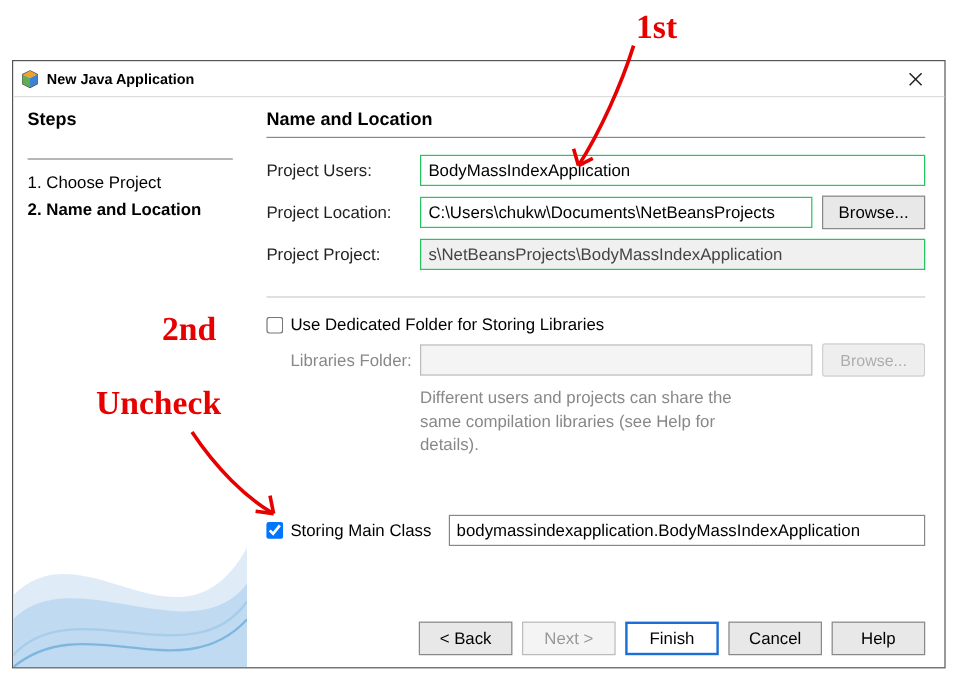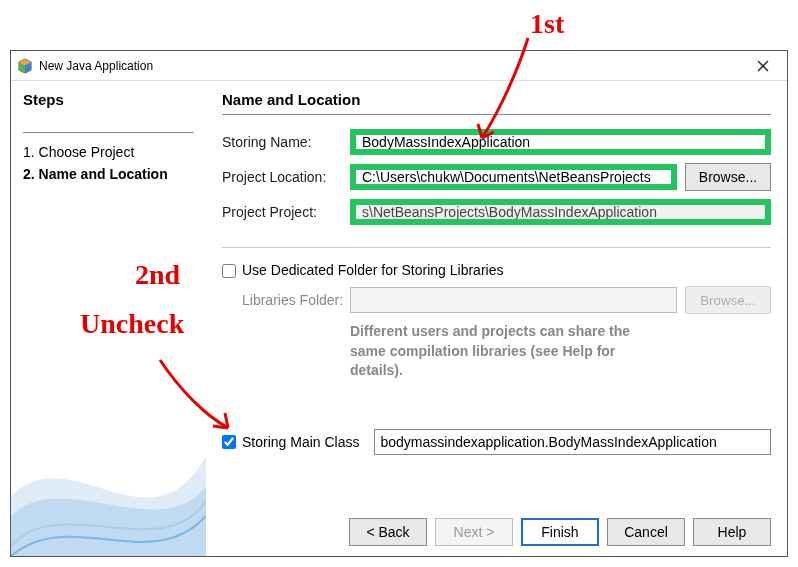--- a/index.html
+++ b/index.html
@@ -26,21 +26,21 @@
 .titlebar {
   height: 30px;
   display: flex;
   align-items: center;
   padding: 0 6px;
   border-bottom: 1px solid #ddd;
 }
 .titlebar .icon {
   width: 16px; height: 16px; margin-right: 6px;
 }
-.titlebar .title { flex: 1; font-size: 12px; }
+.titlebar .title { flex: 1; font-size: 12px; font-weight: bold; }
 .titlebar .close {
   width: 36px; height: 22px;
   display: flex; align-items: center; justify-content: center;
   font-size: 14px; cursor: pointer;
 }
 .content {
   flex: 1;
   display: flex;
   position: relative;
 }
@@ -76,21 +76,21 @@
   padding-bottom: 6px; margin-bottom: 14px;
 }
 .form-row {
   display: flex; align-items: center; margin-bottom: 8px;
 }
 .form-row label {
   width: 128px; font-size: 14px; color: #222;
 }
 .form-row input[type=text] {
   flex: 1; height: 26px; padding: 2px 6px;
-  border: 6px solid #22c55e; font-size: 14px;
+  border: 1px solid #22c55e; font-size: 14px;
   font-family: inherit;
 }
 .form-row input[disabled], .form-row input[readonly].dim {
   background: #f0f0f0; color: #444;
 }
 .form-row .browse {
   margin-left: 8px; width: 86px; height: 28px;
   border: 1px solid #888; background: #e8e8e8;
   font-size: 14px; cursor: pointer;
 }
@@ -105,21 +105,20 @@
 .indent-row { padding-left: 20px; display: flex; align-items: center; margin-bottom: 8px; }
 .indent-row label { width: 108px; font-size: 14px; color: #888; }
 .indent-row input[type=text] {
   flex: 1; height: 26px; padding: 2px 6px;
   border: 1px solid #bbb; background: #f4f4f4; font-size: 14px;
 }
 .indent-row .browse { margin-left: 8px; width: 86px; height: 28px; }
 .help-text {
   padding-left: 128px; font-size: 14px; color: #888; line-height: 1.4;
   max-width: 420px;
-  font-weight: bold;
 }
 .main-class-row {
   margin-top: 48px; display: flex; align-items: center;
 }
 .main-class-row input[type=checkbox] {
   width: 14px; height: 14px; margin-right: 6px;
 }
 .main-class-row label { font-size: 14px; margin-right: 14px; white-space: nowrap; }
 .main-class-row input[type=text] {
   flex: 1; height: 26px; padding: 2px 6px;
@@ -183,21 +182,21 @@
         <path d="M0,120 C50,70 150,150 195,90 L195,160 L0,160 Z" fill="#b7d6ef" opacity="0.8"></path>
         <path d="M0,160 C60,110 140,180 195,120" fill="none" stroke="#7fb6e0" stroke-width="2"></path>
         <path d="M0,150 C50,95 150,170 195,105" fill="none" stroke="#a8cde9" stroke-width="2"></path>
       </svg>
     </div>
 
     <div class="right-pane">
       <h3>Name and Location</h3>
 
       <div class="form-row">
-        <label>Storing Name:</label>
+        <label>Project Users:</label>
         <input type="text" value="BodyMassIndexApplication" style="">
       </div>
 
       <div class="form-row">
         <label>Project Location:</label>
         <input type="text" value="C:\Users\chukw\Documents\NetBeansProjects" style="">
         <button class="browse">Browse...</button>
       </div>
 
       <div class="form-row">
@@ -237,17 +236,17 @@
   </div>
 </div>
 
 <div class="annotation" style="left:530px; top:8px;">1st</div>
 <svg class="anno-arrow" style="left:460px; top:30px; width:80px; height:120px;" viewBox="0 0 80 120">
   <path d="M68,8 C58,40 40,80 22,108" fill="none" stroke="#e60000" stroke-width="3"></path>
   <path d="M22,108 l-4,-14 M22,108 l12,-6" fill="none" stroke="#e60000" stroke-width="3"></path>
 </svg>
 
 <div class="annotation" style="left:135px; top:259px;">2nd</div>
-<div class="annotation" style="left:80px; top:308px;">Uncheck</div>
+<div class="annotation" style="left:80px; top:321px;">Uncheck</div>
 <svg class="anno-arrow" style="left:150px; top:350px; width:90px; height:90px;" viewBox="0 0 90 90">
   <path d="M10,10 C30,40 55,65 78,78" fill="none" stroke="#e60000" stroke-width="3"></path>
   <path d="M78,78 l-15,-2 M78,78 l-3,-15" fill="none" stroke="#e60000" stroke-width="3"></path>
 </svg>
 
 </body></html>

